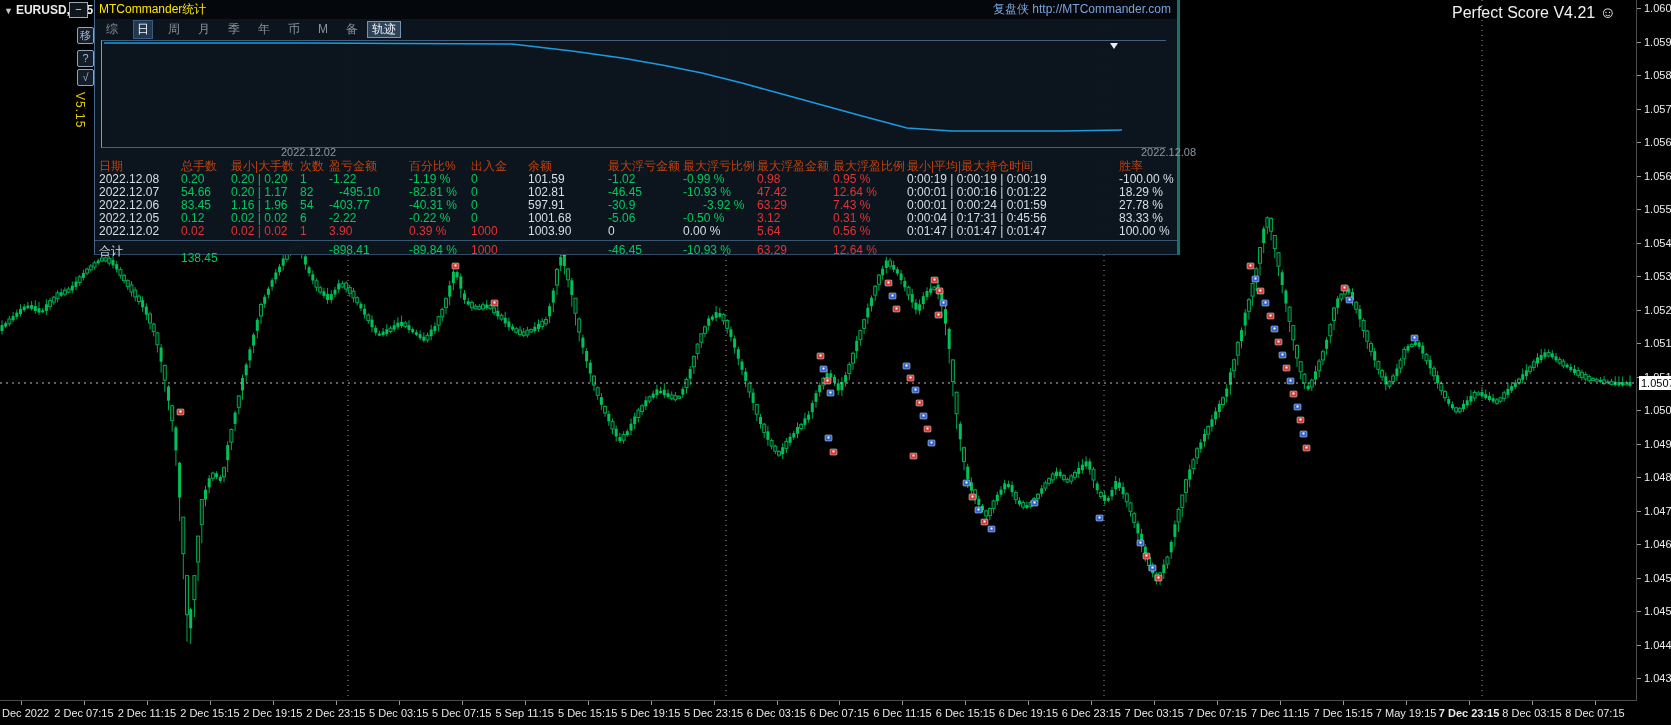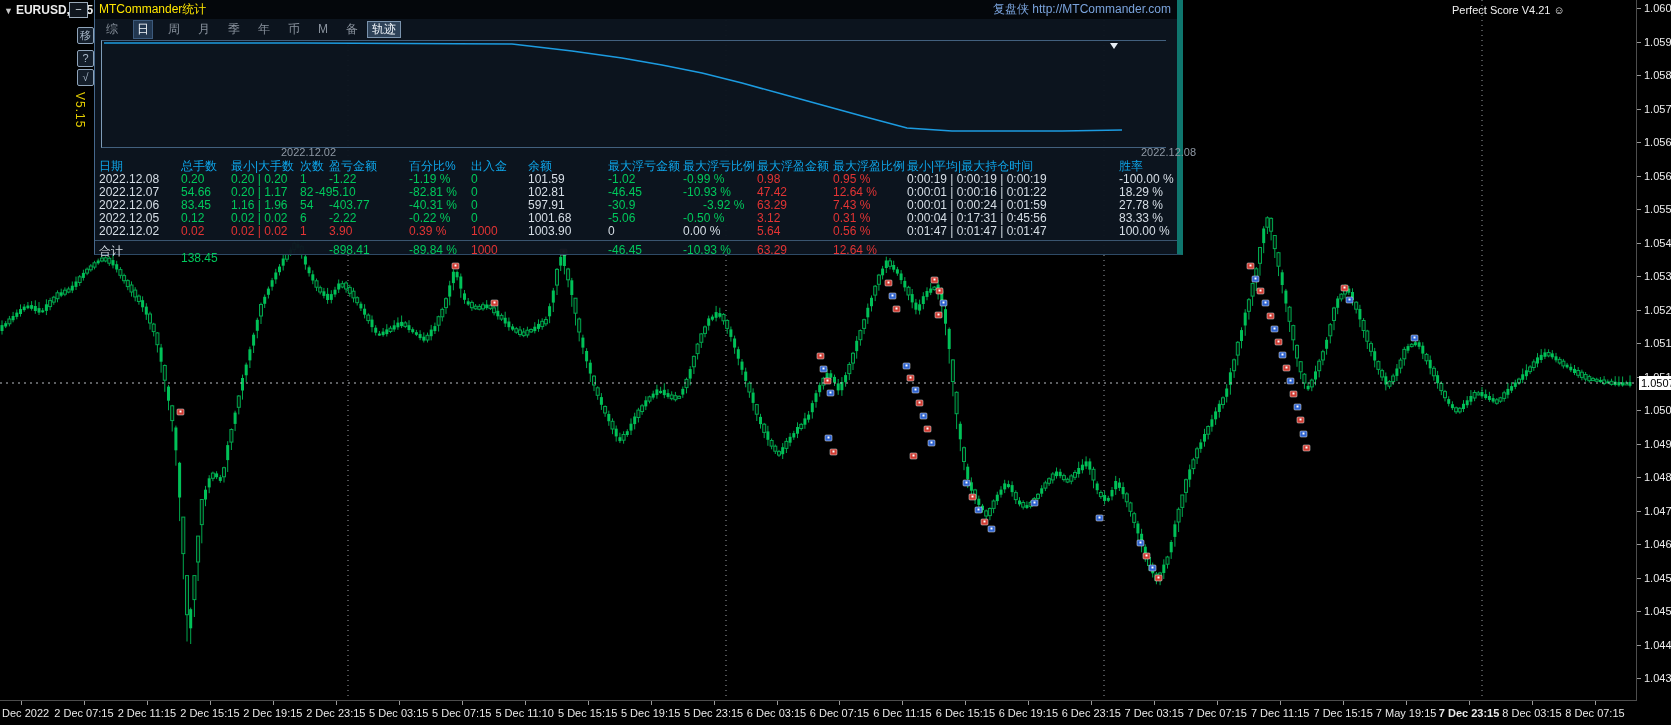--- a/index.html
+++ b/index.html
@@ -17,46 +17,46 @@
   #haxis-line{position:absolute;left:0;top:700px;width:1671px;height:1px;background:#4d4d4d;}
   #time-axis{position:absolute;left:0;top:701px;width:1671px;height:24px;background:#000;}
   .ta-label{position:absolute;top:6px;font-size:11px;color:#E8E8E8;white-space:nowrap;transform:translateX(-50%);}
   .ta-tick{position:absolute;top:0;width:1px;height:4px;background:#9a9a9a;}
   
   #symbol{position:absolute;left:4px;top:3px;color:#ECECEC;font-size:12px;font-weight:bold;}
   #symbol .tri{font-size:9px;color:#C8C8C8;margin-right:3px;}
   #min-btn{position:absolute;left:69px;top:2px;width:17px;height:14px;border:1px solid #9AA9B8;
            color:#D8E0E8;font-size:11px;line-height:12px;text-align:center;background:#10161E;}
   
-  #watermark{position:absolute;left:1452px;top:4px;color:#F0F0F0;font-size:11px;}
+  #watermark{position:absolute;left:1452px;top:4px;color:#F0F0F0;font-size:16px;}
   
   .sbtn{position:absolute;left:77px;width:15px;height:15px;border:1px solid #8FA4BA;background:#141E2A;
         color:#ABBACB;font-size:11px;line-height:14px;text-align:center;border-radius:2px;}
   #version-tag{position:absolute;left:73px;top:92px;color:#E3CC00;font-size:12px;
                writing-mode:vertical-rl;letter-spacing:1px;}
   
   #panel{position:absolute;left:94px;top:0;width:1082px;height:254px;background:rgba(13,21,31,0.96);
-         border-left:1px solid #46688C;border-right:6px solid #0f766e;border-bottom:1px solid #2E4A66;}
+         border-left:1px solid #46688C;border-right:3px solid #0f766e;border-bottom:1px solid #2E4A66;}
   #panel-titlebar{position:absolute;left:0;top:0;width:100%;height:19px;background:#04070B;
                   display:flex;justify-content:space-between;align-items:center;}
   #panel-title{color:#FFE600;font-size:12px;margin-left:4px;white-space:nowrap;}
   #panel-brand{color:#7AA3DC;font-size:12px;margin-right:6px;white-space:nowrap;}
   #panel-menu{position:absolute;left:0;top:19px;width:100%;height:20px;display:flex;align-items:center;
               padding-left:8px;box-sizing:border-box;}
   .mi{color:#8A939E;font-size:12px;margin-right:12px;padding:1px 3px;cursor:default;}
   .mi.sel{color:#F2F6FA;background:#223750;border:1px solid #3C5A7C;padding:0 3px;}
   #trail-tab{position:absolute;left:272px;top:2px;color:#EDF2F7;font-size:12px;background:#2E4258;
              border:1px solid #70900F;border-color:#7a93ad;padding:0 4px;line-height:15px;}
   
   #equity-box{position:absolute;left:6px;top:40px;width:1064px;height:106px;
               border-left:1px solid #7E9CB8;border-bottom:1px solid #42607E;border-top:1px solid #42607E;}
   .eq-date{position:absolute;top:146px;color:#8E98A4;font-size:11px;}
   
   #stats-table{position:absolute;left:0;top:158px;width:100%;height:96px;font-size:12px;}
-  .th{position:absolute;top:0;color:#0ea5e9;white-space:nowrap;}
+  .th{position:absolute;top:0;color:#c2410c;white-space:nowrap;}
   .td{position:absolute;white-space:nowrap;}
   .cw{color:#D6DEE6;} .cg{color:#00C85C;} .cr{color:#E23434;}
   #total-sep{position:absolute;left:0;top:240px;width:100%;height:1px;background:#3A5570;}
   #total-row{position:absolute;left:0;top:243px;width:100%;height:13px;font-size:12px;}
 </style>
 </head>
 <body>
 
 <div id="app">
 
@@ -1125,21 +1125,21 @@
       <div class="ta-label" style="left: 209.88px;">2 Dec 15:15</div>
       <div class="ta-tick" style="left: 272.84px;"></div>
       <div class="ta-label" style="left: 272.84px;">2 Dec 19:15</div>
       <div class="ta-tick" style="left: 335.8px;"></div>
       <div class="ta-label" style="left: 335.8px;">2 Dec 23:15</div>
       <div class="ta-tick" style="left: 398.76px;"></div>
       <div class="ta-label" style="left: 398.76px;">5 Dec 03:15</div>
       <div class="ta-tick" style="left: 461.72px;"></div>
       <div class="ta-label" style="left: 461.72px;">5 Dec 07:15</div>
       <div class="ta-tick" style="left: 524.68px;"></div>
-      <div class="ta-label" style="left: 524.68px;">5 Dec 11:10</div>
+      <div class="ta-label" style="left: 524.68px;">5 Sep 11:15</div>
       <div class="ta-tick" style="left: 587.64px;"></div>
       <div class="ta-label" style="left: 587.64px;">5 Dec 15:15</div>
       <div class="ta-tick" style="left: 650.6px;"></div>
       <div class="ta-label" style="left: 650.6px;">5 Dec 19:15</div>
       <div class="ta-tick" style="left: 713.56px;"></div>
       <div class="ta-label" style="left: 713.56px;">5 Dec 23:15</div>
       <div class="ta-tick" style="left: 776.52px;"></div>
       <div class="ta-label" style="left: 776.52px;">6 Dec 03:15</div>
       <div class="ta-tick" style="left: 839.48px;"></div>
       <div class="ta-label" style="left: 839.48px;">6 Dec 07:15</div>
@@ -1236,21 +1236,21 @@
           <span class="td cg" style="left: 513px; top: 0px;">-1.02</span>
           <span class="td cg" style="left: 588px; top: 0px;">-0.99 %</span>
           <span class="td cr" style="left: 662px; top: 0px;">0.98</span>
           <span class="td cr" style="left: 738px; top: 0px;">0.95 %</span>
           <span class="td cw" style="left: 812px; top: 0px;">0:00:19 | 0:00:19 | 0:00:19</span>
           <span class="td cw" style="left: 1024px; top: 0px;">-100.00 %</span>
           <span class="td cw" style="left: 4px; top: 13px;">2022.12.07</span>
           <span class="td cg" style="left: 86px; top: 13px;">54.66</span>
           <span class="td cg" style="left: 136px; top: 13px;">0.20 | 1.17</span>
           <span class="td cg" style="left: 205px; top: 13px;">82</span>
-          <span class="td cg" style="left: 220px; top: 13px;">-495.10</span>
+          <span class="td cg" style="left: 244px; top: 13px;">-495.10</span>
           <span class="td cg" style="left: 314px; top: 13px;">-82.81 %</span>
           <span class="td cg" style="left: 376px; top: 13px;">0</span>
           <span class="td cw" style="left: 433px; top: 13px;">102.81</span>
           <span class="td cg" style="left: 513px; top: 13px;">-46.45</span>
           <span class="td cg" style="left: 588px; top: 13px;">-10.93 %</span>
           <span class="td cr" style="left: 662px; top: 13px;">47.42</span>
           <span class="td cr" style="left: 738px; top: 13px;">12.64 %</span>
           <span class="td cw" style="left: 812px; top: 13px;">0:00:01 | 0:00:16 | 0:01:22</span>
           <span class="td cw" style="left: 1024px; top: 13px;">18.29 %</span>
           <span class="td cw" style="left: 4px; top: 26px;">2022.12.06</span>

